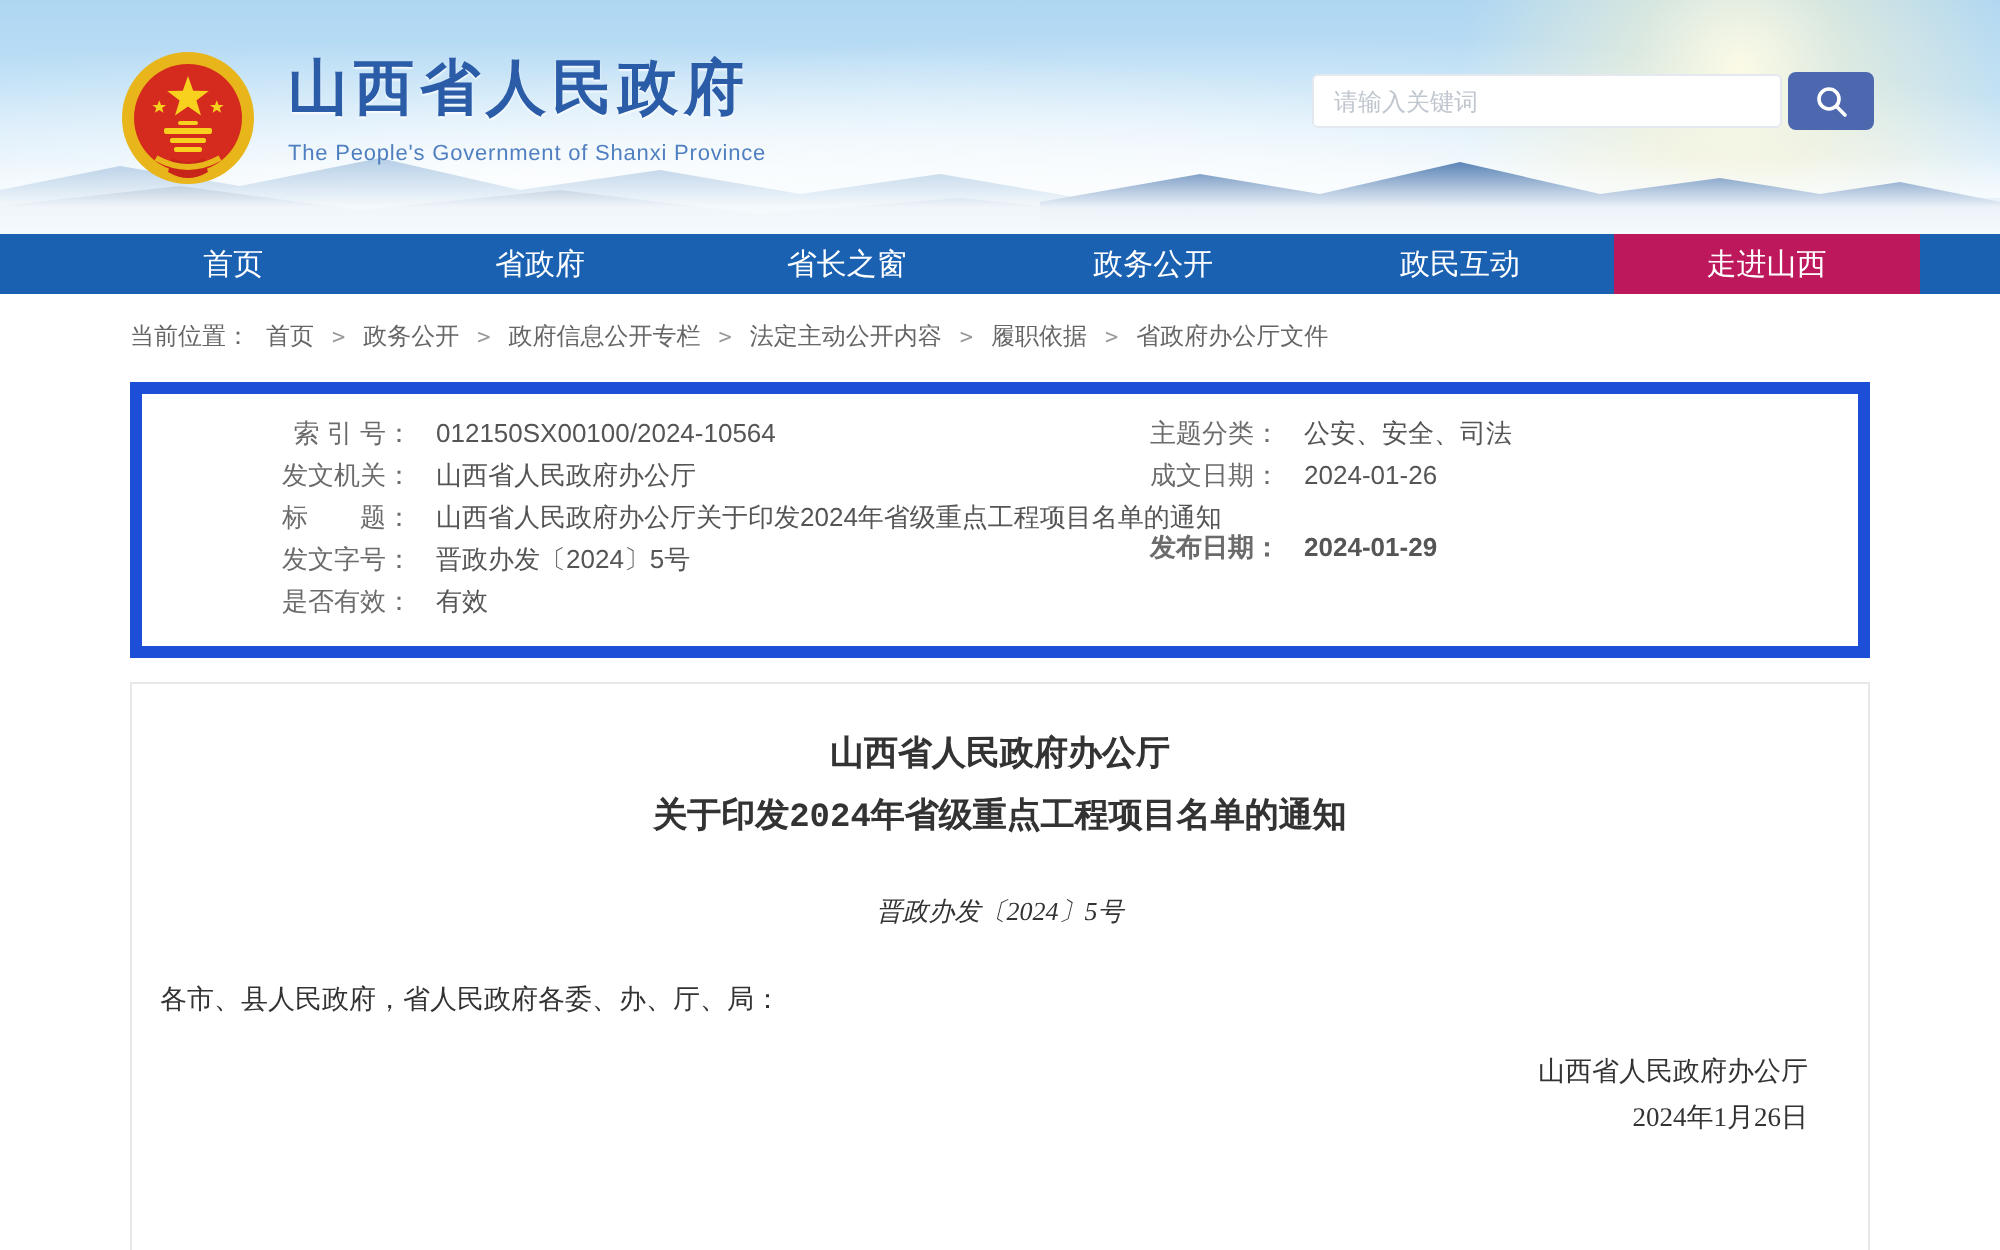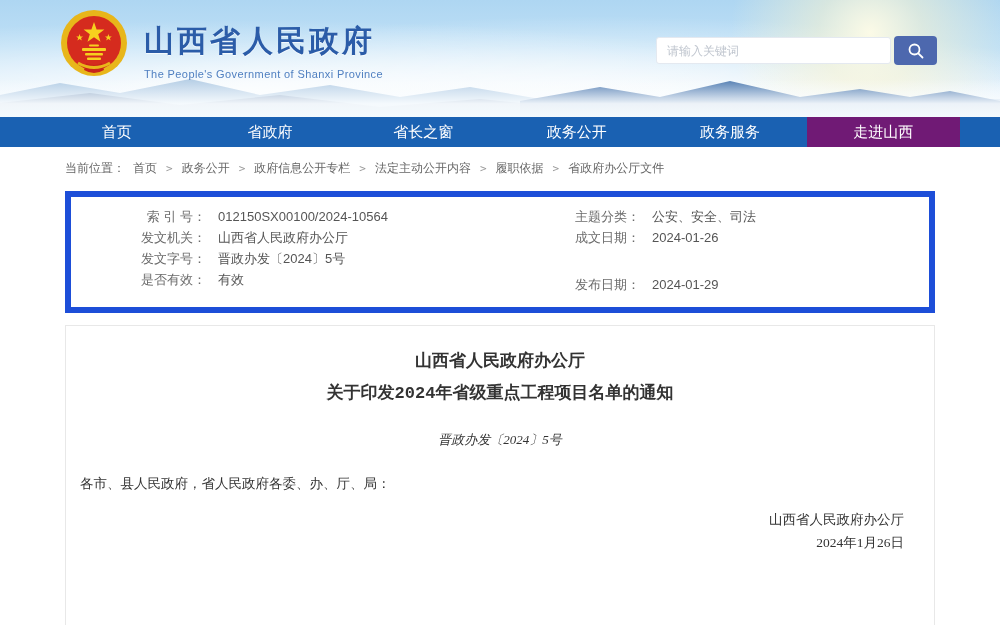--- a/index.html
+++ b/index.html
@@ -16,21 +16,21 @@
       radial-gradient(circle at 87% 28%, rgba(255,252,230,0.95) 0%, rgba(255,246,205,0.5) 6%, rgba(255,255,255,0) 16%),
       radial-gradient(ellipse at 25% 78%, rgba(255,255,255,0.85) 0%, rgba(255,255,255,0) 55%),
       radial-gradient(ellipse at 60% 90%, rgba(255,255,255,0.9) 0%, rgba(255,255,255,0) 60%),
       linear-gradient(180deg,#aed6f2 0%, #bfe0f6 40%, #ddeefa 72%, #eef7fd 100%);
   }
   .mountains { position:absolute; left:0; bottom:0; width:100%; height:60px; }
   .mist {
     position:absolute; left:0; bottom:0; width:100%; height:38px;
     background:linear-gradient(180deg, rgba(255,255,255,0) 0%, rgba(250,253,255,0.92) 65%, #f4fafd 100%);
   }
-  .brand { position:absolute; left:58px; top:8px; display:flex; align-items:flex-end; }
+  .brand { position:absolute; left:58px; top:24px; display:flex; align-items:flex-start; }
   .emblem { width:72px; height:72px; }
   .brand-text { margin-left:14px; }
   .site-title {
     font-size:30px; font-weight:bold; color:#2b5ca8; letter-spacing:3px;
     text-shadow:0 1px 1px rgba(255,255,255,0.8);
   }
   .site-subtitle { font-size:11px; color:#4f7fc0; margin-top:6px; letter-spacing:0.4px; }
 
   .search-wrap { position:absolute; right:63px; top:37px; display:flex; }
   .search-input {
@@ -44,40 +44,40 @@
     margin-top:-1px;
   }
 
   
   .navbar { width:100%; height:30px; background:#1a61b2; }
   .nav-inner { height:100%; margin:0 40px; display:flex; }
   .nav-item {
     flex:1; display:flex; align-items:center; justify-content:center;
     color:#ffffff; font-size:15px; cursor:pointer; white-space:nowrap;
   }
-  .nav-item.active { background:#701a75; }
+  .nav-item.active { background:#be185d; }
 
   
   .breadcrumb {
     margin:0 65px; padding:13px 0 10px 0; font-size:12px; color:#666;
     display:flex; align-items:center; white-space:nowrap;
   }
   .crumb { color:#666; cursor:pointer; }
   .crumb-sep { color:#999; margin:0 9px; font-family:"DejaVu Sans Mono",monospace; font-size:11px; }
   .crumb-prefix { color:#666; margin-right:8px; }
 
   
   .meta-box {
     margin:4px 65px 0 65px; border:6px solid #1d4ed8; background:#fff;
     padding:9px 0 12px 0; display:flex; font-size:13px;
   }
   .meta-col-left { width:57%; }
   .meta-col-right { width:43%; }
   .meta-row { display:flex; height:21px; line-height:21px; }
-  .meta-row.gap-above { margin-top:26px; }
+  .meta-row.gap-above { margin-top:15px;font-weight:bold; }
   .meta-label { width:135px; text-align:right; color:#6b6b6b; flex:none; }
   .meta-label-r { width:80px; text-align:right; color:#6b6b6b; flex:none; }
   .meta-value { color:#555; margin-left:12px; white-space:nowrap; }
 
   
   .doc-box {
     margin:12px 65px 0 65px; border:1px solid #e8e8e8; background:#fff;
     padding:24px 14px 20px 14px; min-height:420px; color:#333;
   }
   .doc-title { text-align:center; font-size:17px; font-weight:bold; color:#333; line-height:22px; }
@@ -137,21 +137,21 @@
       </button>
     </div>
   </div>
 
   <div class="navbar">
     <div class="nav-inner">
       <div class="nav-item">首页</div>
       <div class="nav-item">省政府</div>
       <div class="nav-item">省长之窗</div>
       <div class="nav-item">政务公开</div>
-      <div class="nav-item">政务服务</div>
+      <div class="nav-item">政民互动</div>
       <div class="nav-item active">走进山西</div>
     </div>
   </div>
 
   <div class="breadcrumb">
     <span class="crumb-prefix">当前位置：</span>
     <span class="crumb">首页</span>
     <span class="crumb-sep">&gt;</span>
     <span class="crumb">政务公开</span>
     <span class="crumb-sep">&gt;</span>
@@ -166,20 +166,24 @@
 
   <div class="meta-box">
     <div class="meta-col-left">
       <div class="meta-row">
         <span class="meta-label">索 引 号：</span>
         <span class="meta-value">012150SX00100/2024-10564</span>
       </div>
       <div class="meta-row">
         <span class="meta-label">发文机关：</span>
         <span class="meta-value">山西省人民政府办公厅</span>
+      </div>
+      <div class="meta-row">
+        <span class="meta-label">标　　题：</span>
+        <span class="meta-value">山西省人民政府办公厅关于印发2024年省级重点工程项目名单的通知</span>
       </div>
       <div class="meta-row">
         <span class="meta-label">发文字号：</span>
         <span class="meta-value">晋政办发〔2024〕5号</span>
       </div>
       <div class="meta-row">
         <span class="meta-label">是否有效：</span>
         <span class="meta-value">有效</span>
       </div>
     </div>

